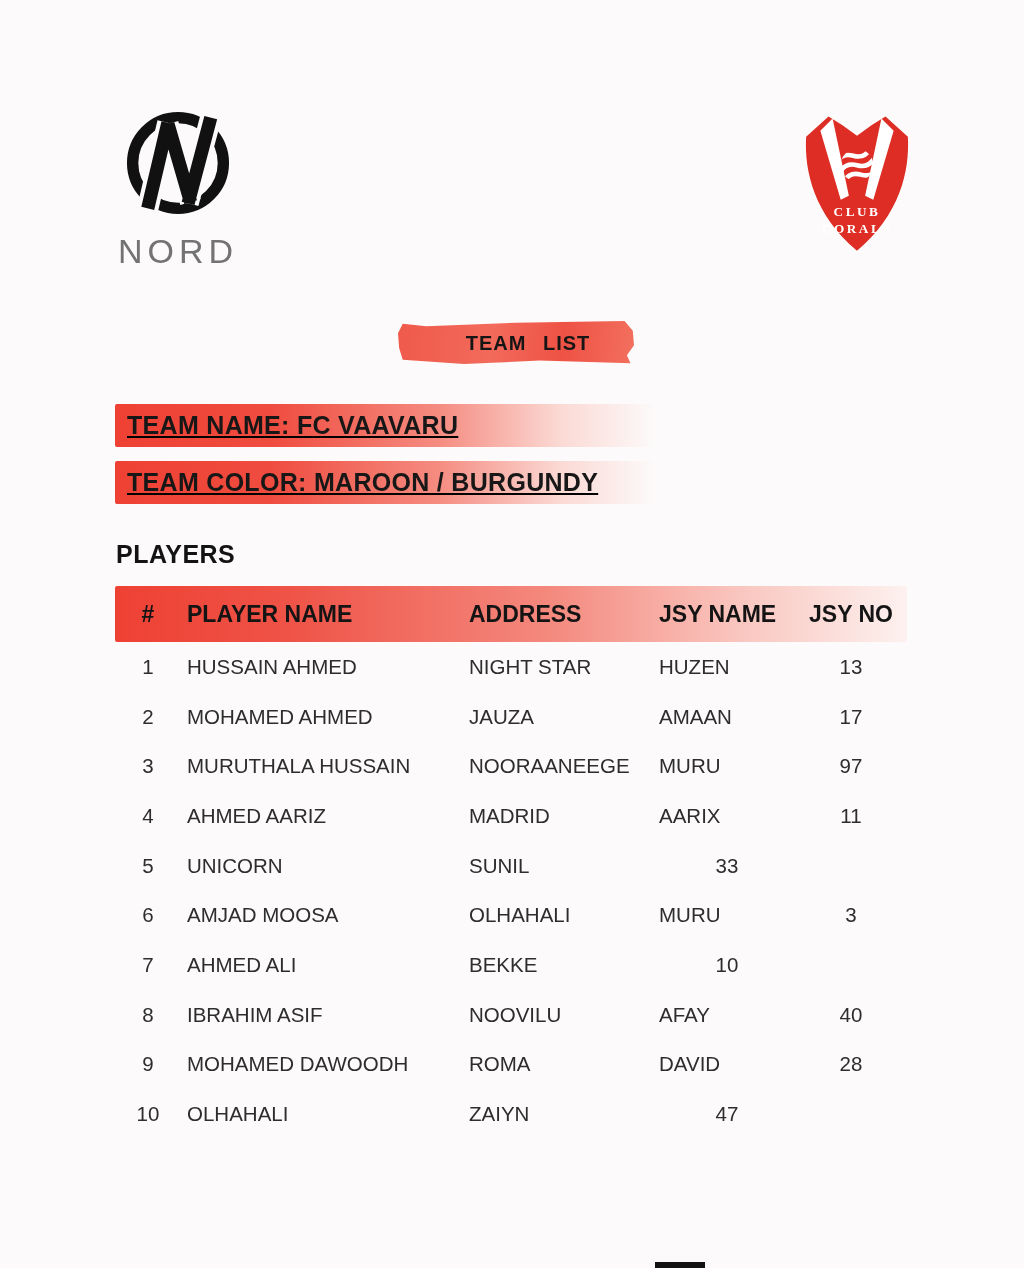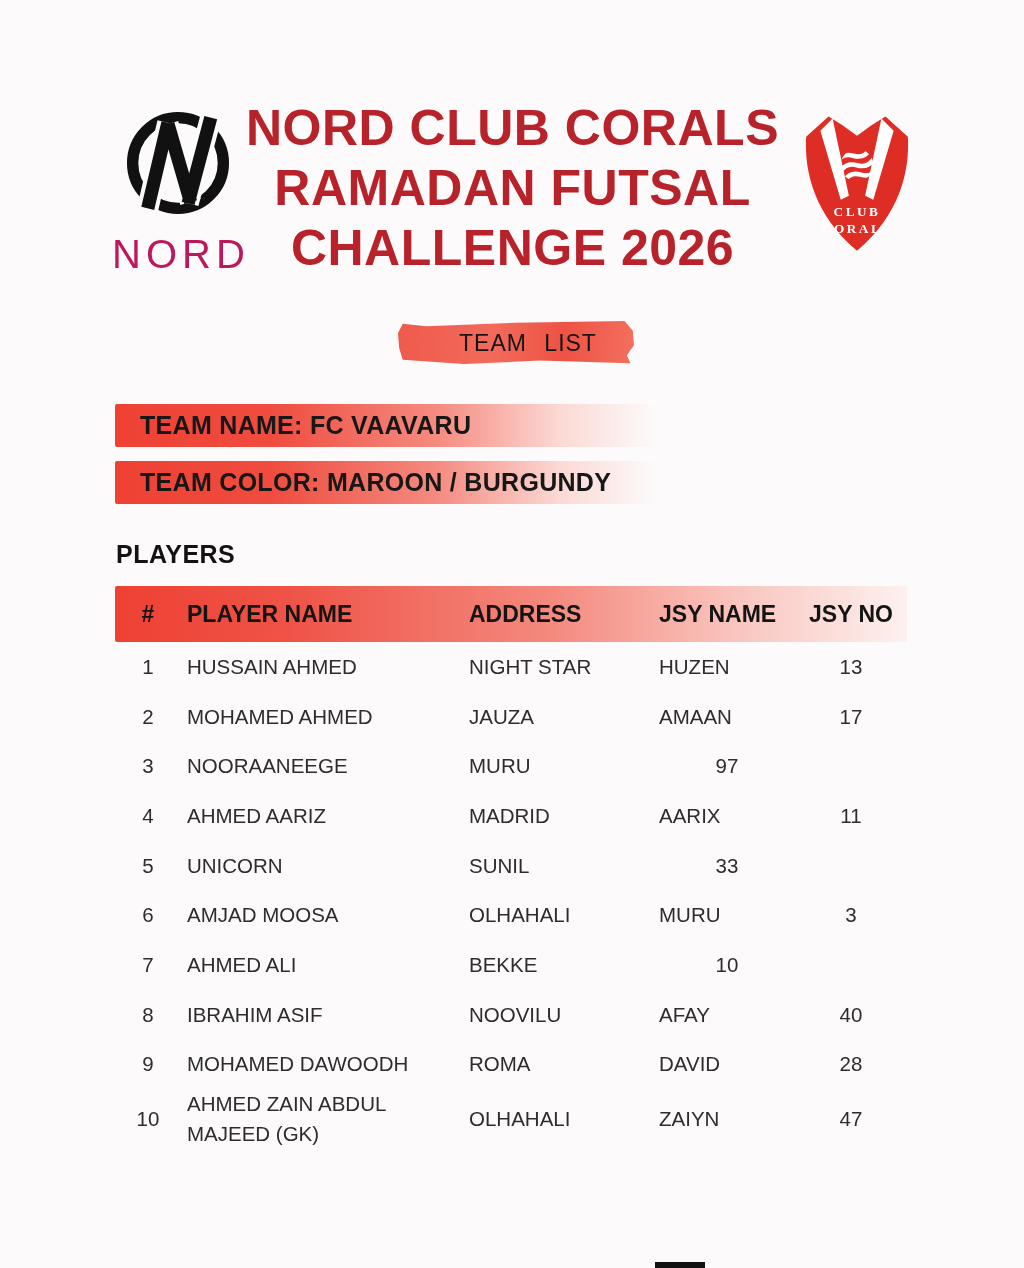--- a/index.html
+++ b/index.html
@@ -7,51 +7,52 @@
   body { font-family:"Liberation Sans", sans-serif; }
   .page {
     position:relative; width:1024px; height:1268px;
     background:#fcfafa; overflow:hidden;
   }
 
   
   .logo-block { position:absolute; left:112px; top:100px; width:132px; text-align:center; }
   .logo-mark { width:126px; height:126px; display:block; margin:0 auto; }
   .logo-wordmark {
-    margin-top:6px; font-size:40px; font-weight:400; letter-spacing:5px;
-    color:#be185d;
+    margin-top:6px; font-size:34px; font-weight:400; letter-spacing:5px;
+    color:#737373;
   }
 
   .title-block {
     position:absolute; left:240px; top:98px; width:545px;
     text-align:center; color:#b8232b; font-weight:700;
     font-size:50px; line-height:60px; letter-spacing:0.5px;
   }
 
   .badge-block { position:absolute; left:798px; top:108px; width:118px; height:148px; }
   .badge-block svg { width:100%; height:100%; display:block; }
   .badge-text { font-family:"Liberation Serif", serif; font-weight:700; letter-spacing:2.5px; }
 
   
   .banner {
     position:absolute; left:398px; top:321px; width:236px; height:44px;
     background:linear-gradient(96deg,#ef5a4b 0%,#f26a5b 40%,#ee5244 70%,#f3705f 100%);
     clip-path:polygon(0% 28%, 2% 6%, 12% 12%, 50% 4%, 96% 0%, 99.5% 22%, 100% 55%, 97% 78%, 98.5% 96%, 60% 90%, 28% 98%, 2% 88%, 0.5% 62%);
     display:flex; align-items:center; justify-content:center;
   }
   .banner-label {
-    color:#151515; font-weight:400; font-size:23px; letter-spacing:1px; word-spacing:10px;margin-left:24px;
+    color:#151515; font-weight:700; font-size:20px; letter-spacing:1px; word-spacing:10px;margin-left:24px;
   }
 
   
   .info-bar {
     position:absolute; left:115px; width:556px; height:43px;
     background:linear-gradient(to right,#ee4134 0%,#ef4c3f 28%,#f58b80 58%,#fbd9d4 80%,rgba(252,250,250,0) 97%);
-    display:flex; align-items:center; padding-left:25px;
+    display:flex; align-items:center; padding-left:12px;
     border-radius:2px;
+    text-decoration:underline;
   }
   .info-bar.name  { top:404px; }
   .info-bar.color { top:461px; }
   .info-label { color:#171717; font-weight:700; font-size:25px; letter-spacing:0.3px; }
 
   
   .players-heading {
     position:absolute; left:116px; top:540px;
     color:#131313; font-weight:700; font-size:25px; letter-spacing:0.5px;text-align:right;
   }
@@ -87,25 +88,20 @@
   <div class="logo-block">
     <svg class="logo-mark" viewBox="0 0 100 100">
       <circle cx="50" cy="50" r="36" fill="none" stroke="#111111" stroke-width="9"></circle>
 
       <path d="M26,86 L42,18 M42,19 L60,81 M58,82 L76,14" fill="none" stroke="#fcfafa" stroke-width="17" stroke-linecap="butt"></path>
       <path d="M26,86 L42,18 M42,19 L60,81 M58,82 L76,14" fill="none" stroke="#111111" stroke-width="10.5" stroke-linecap="butt"></path>
     </svg>
     <div class="logo-wordmark">NORD</div>
   </div>
 
-  <div class="title-block">
-    <div>NORD CLUB CORALS</div>
-    <div>RAMADAN FUTSAL</div>
-    <div>CHALLENGE 2026</div>
-  </div>
 
   <div class="badge-block">
     <svg viewBox="0 0 116 145">
       <path d="M8,28 L30,8 Q44,16 58,27 Q72,16 86,8 L108,28
                C110,62 100,105 58,140 C16,105 6,62 8,28 Z" fill="#dd2d24"></path>
       <polygon points="22,22 34,10 50,86 42,90" fill="#ffffff"></polygon>
       <polygon points="94,22 82,10 66,86 74,90" fill="#ffffff"></polygon>
       <clipPath id="ballClip">
           <circle cx="58" cy="56" r="16"></circle>
         </clipPath>
@@ -152,20 +148,21 @@
     <div class="trow">
       <div class="c num col-center">2</div>
       <div class="c name pad-l">MOHAMED AHMED</div>
       <div class="c addr pad-l">JAUZA</div>
       <div class="c jname pad-l">AMAAN</div>
       <div class="c jno col-center">17</div>
     </div>
 
     <div class="trow">
       <div class="c num col-center">3</div>
+      <div class="c name pad-l">MURUTHALA HUSSAIN</div>
       <div class="c addr pad-l">NOORAANEEGE</div>
       <div class="c jname pad-l">MURU</div>
       <div class="c jno col-center">97</div>
     </div>
 
     <div class="trow">
       <div class="c num col-center">4</div>
       <div class="c name pad-l">AHMED AARIZ</div>
       <div class="c addr pad-l">MADRID</div>
       <div class="c jname pad-l">AARIX</div>
@@ -205,22 +202,20 @@
     <div class="trow">
       <div class="c num col-center">9</div>
       <div class="c name pad-l">MOHAMED DAWOODH</div>
       <div class="c addr pad-l">ROMA</div>
       <div class="c jname pad-l">DAVID</div>
       <div class="c jno col-center">28</div>
     </div>
 
     <div class="trow">
       <div class="c num col-center">10</div>
-      <div class="c name pad-l">AHMED ZAIN ABDUL
-MAJEED (GK)</div>
       <div class="c addr pad-l">OLHAHALI</div>
       <div class="c jname pad-l">ZAIYN</div>
       <div class="c jno col-center">47</div>
     </div>
   </div>
   </div>
 
   <div class="bottom-fragment"></div>
 
 </div>

